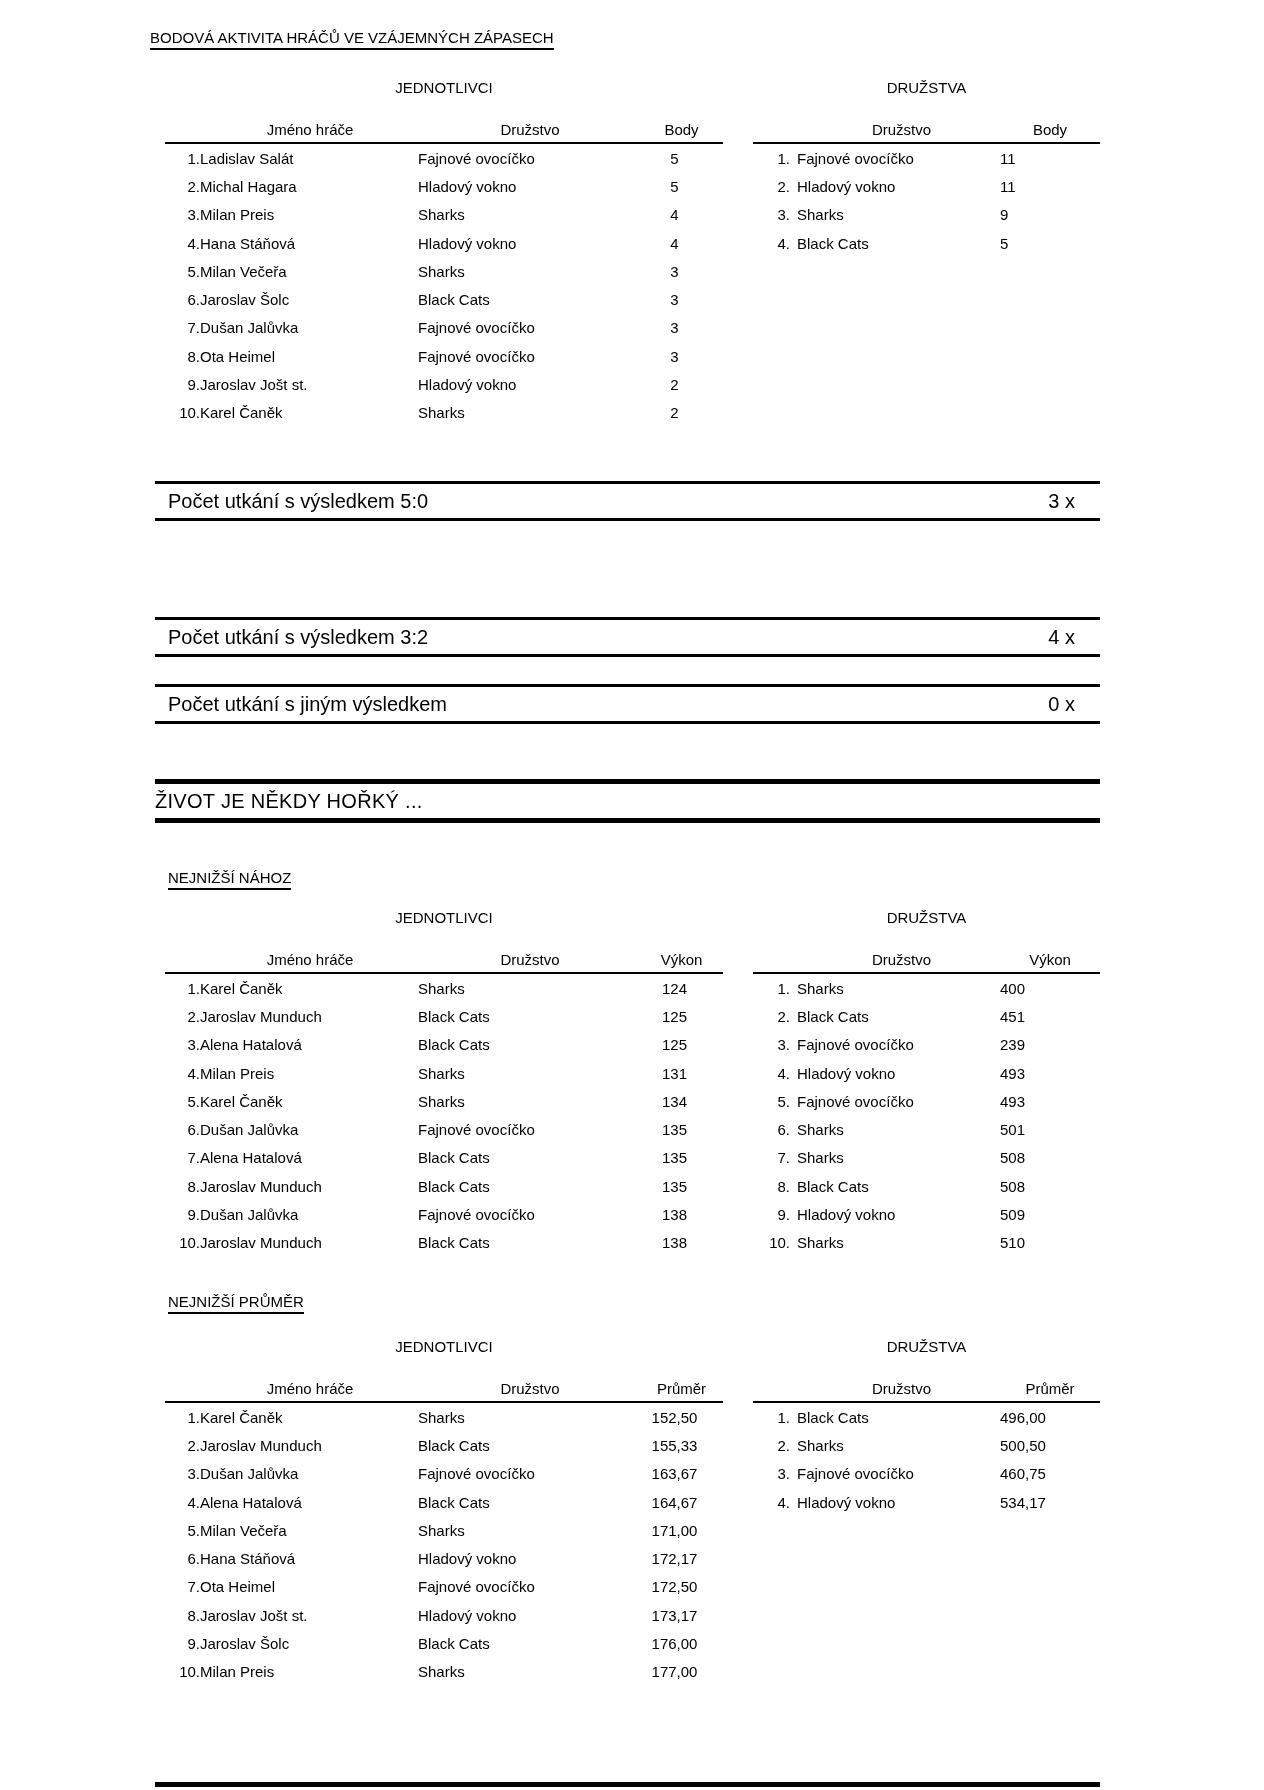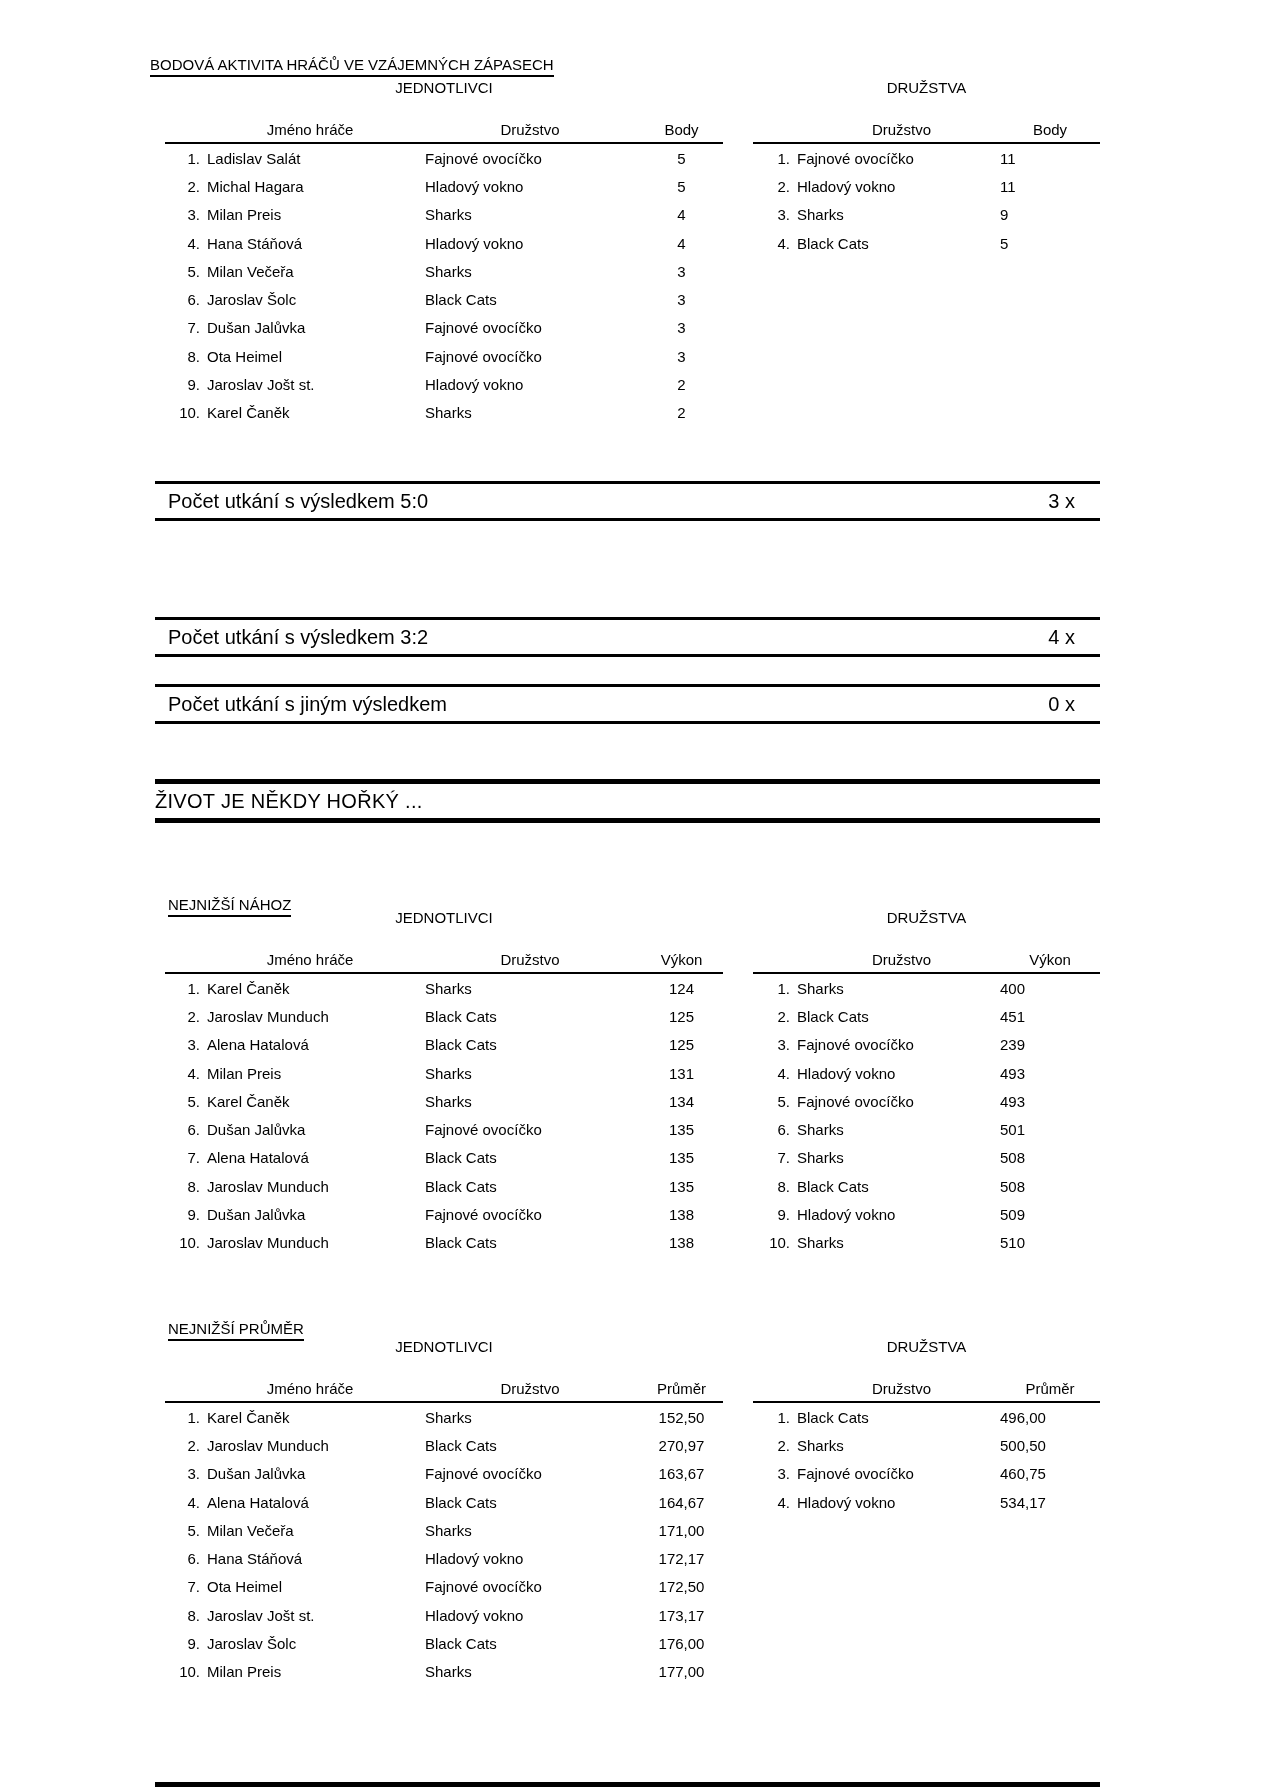--- a/index.html
+++ b/index.html
@@ -1,38 +1,38 @@
 <!DOCTYPE html>
 <html><head>
 <meta charset="utf-8">
 <style>
   html,body { margin:0; padding:0; background:#ffffff; }
   .page {
     position:relative; width:1264px; height:1790px; background:#ffffff;
     font-family:"Liberation Sans","DejaVu Sans",sans-serif; color:#000;
     overflow:hidden;
   }
-  .u { display:inline-block; border-bottom:2px solid #000; padding-bottom:2px;margin-top:27px; }
+  .u { display:inline-block; border-bottom:2px solid #000; padding-bottom:2px; }
   .doc-title { position:absolute; left:150px; top:29px; font-size:15px; }
   .sec-label { position:absolute; left:168px; font-size:15px; }
 
   
   .tbl { position:absolute; }
   .tbl .cap  { text-align:center; font-size:15px; height:16px; line-height:16px; }
   .tbl .head { display:flex; margin-top:26px; height:16px; line-height:16px; font-size:15px; }
   .tbl .hline{ border-top:2px solid #000; margin-top:4px; height:0; }
   .tbl .row  { display:flex; align-items:center; height:28.3px; font-size:15px; }
 
   
   .tl { left:165px; width:558px; }
   .tl .h-name { width:255px; padding-left:35px; box-sizing:border-box; text-align:center; }
   .tl .h-team { width:220px; text-align:center; }
   .tl .h-val  { width:83px;  text-align:center; }
   .tl .c-num  { width:35px;  text-align:right; flex:none; }
-  .tl .c-name { width:213px; margin-left:7px; flex:none; }
+  .tl .c-name { width:213px; flex:none; }
   .tl .c-team { width:220px; padding-left:5px; box-sizing:border-box; flex:none; }
   .tl .c-val  { width:83px;  text-align:center; flex:none; }
 
   
   .trt { left:753px; width:347px; }
   .trt .h-team { width:247px; padding-left:50px; box-sizing:border-box; text-align:center; }
   .trt .h-val  { width:100px; text-align:center; }
   .trt .c-num  { width:37px;  text-align:right; flex:none; }
   .trt .c-team { width:203px; margin-left:7px; flex:none; }
   .trt .c-val  { width:100px; text-align:left; flex:none; }
@@ -371,21 +371,21 @@
           <span class="c-num">1.</span>
           <span class="c-name">Karel Čaněk</span>
           <span class="c-team">Sharks</span>
           <span class="c-val">152,50</span>
         </div>
 
         <div class="row">
           <span class="c-num">2.</span>
           <span class="c-name">Jaroslav Munduch</span>
           <span class="c-team">Black Cats</span>
-          <span class="c-val">270,97</span>
+          <span class="c-val">155,33</span>
         </div>
 
         <div class="row">
           <span class="c-num">3.</span>
           <span class="c-name">Dušan Jalůvka</span>
           <span class="c-team">Fajnové ovocíčko</span>
           <span class="c-val">163,67</span>
         </div>
 
         <div class="row">

